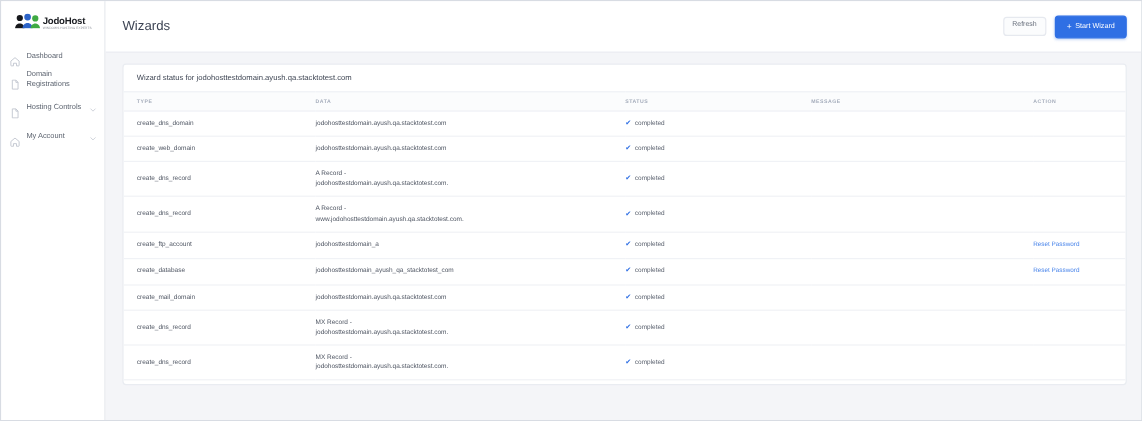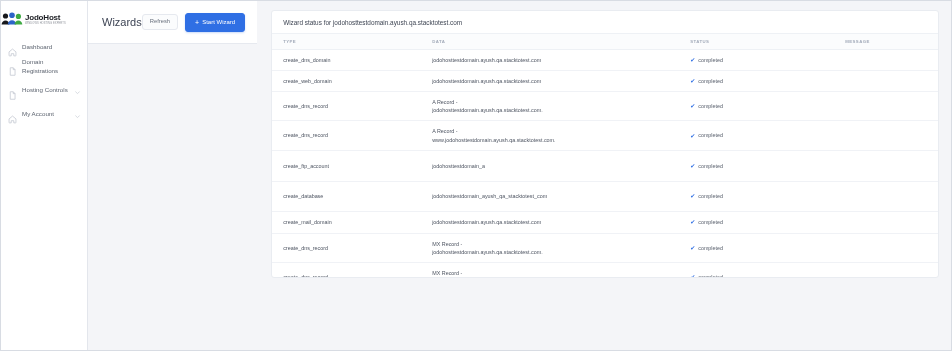--- a/index.html
+++ b/index.html
@@ -21,21 +21,21 @@
   .sidebar {
     width: 87px;
     background: #ffffff;
     border-right: 1px solid #e3e6ec;
     flex: 0 0 87px;
     padding-top: 7px;
   }
   .logo-wrap {
     display: flex;
     align-items: center;
-    justify-content: flex-start;
+    justify-content: center;
     gap: 2px;
     padding: 3px 0 9px 0;
   }
   .logo-mark { display: block; }
   .logo-text-block { display: flex; flex-direction: column; line-height: 1; }
   .logo-text {
     font-size: 8px;
     font-weight: bold;
     color: #1b1d22;
     letter-spacing: -0.2px;
@@ -58,21 +58,21 @@
   .nav-icon { flex: 0 0 9px; width: 9px; height: 9px; opacity: .62; }
   .nav-label {
     font-size: 6.2px;
     color: #5d6470;
     line-height: 1.45;
     flex: 1;
   }
   .nav-chev { flex: 0 0 7px; opacity: .55; }
 
   
-  .main { flex: 1; display: flex; flex-direction: row; min-width: 0; }
+  .main { flex: 1; display: flex; flex-direction: column; min-width: 0; }
   .topbar {
     height: 43px;
     background: #ffffff;
     border-bottom: 1px solid #e6e9ef;
     display: flex;
     align-items: center;
     padding: 0 12px 0 14px;
   }
   .page-title {
     font-size: 11px;

